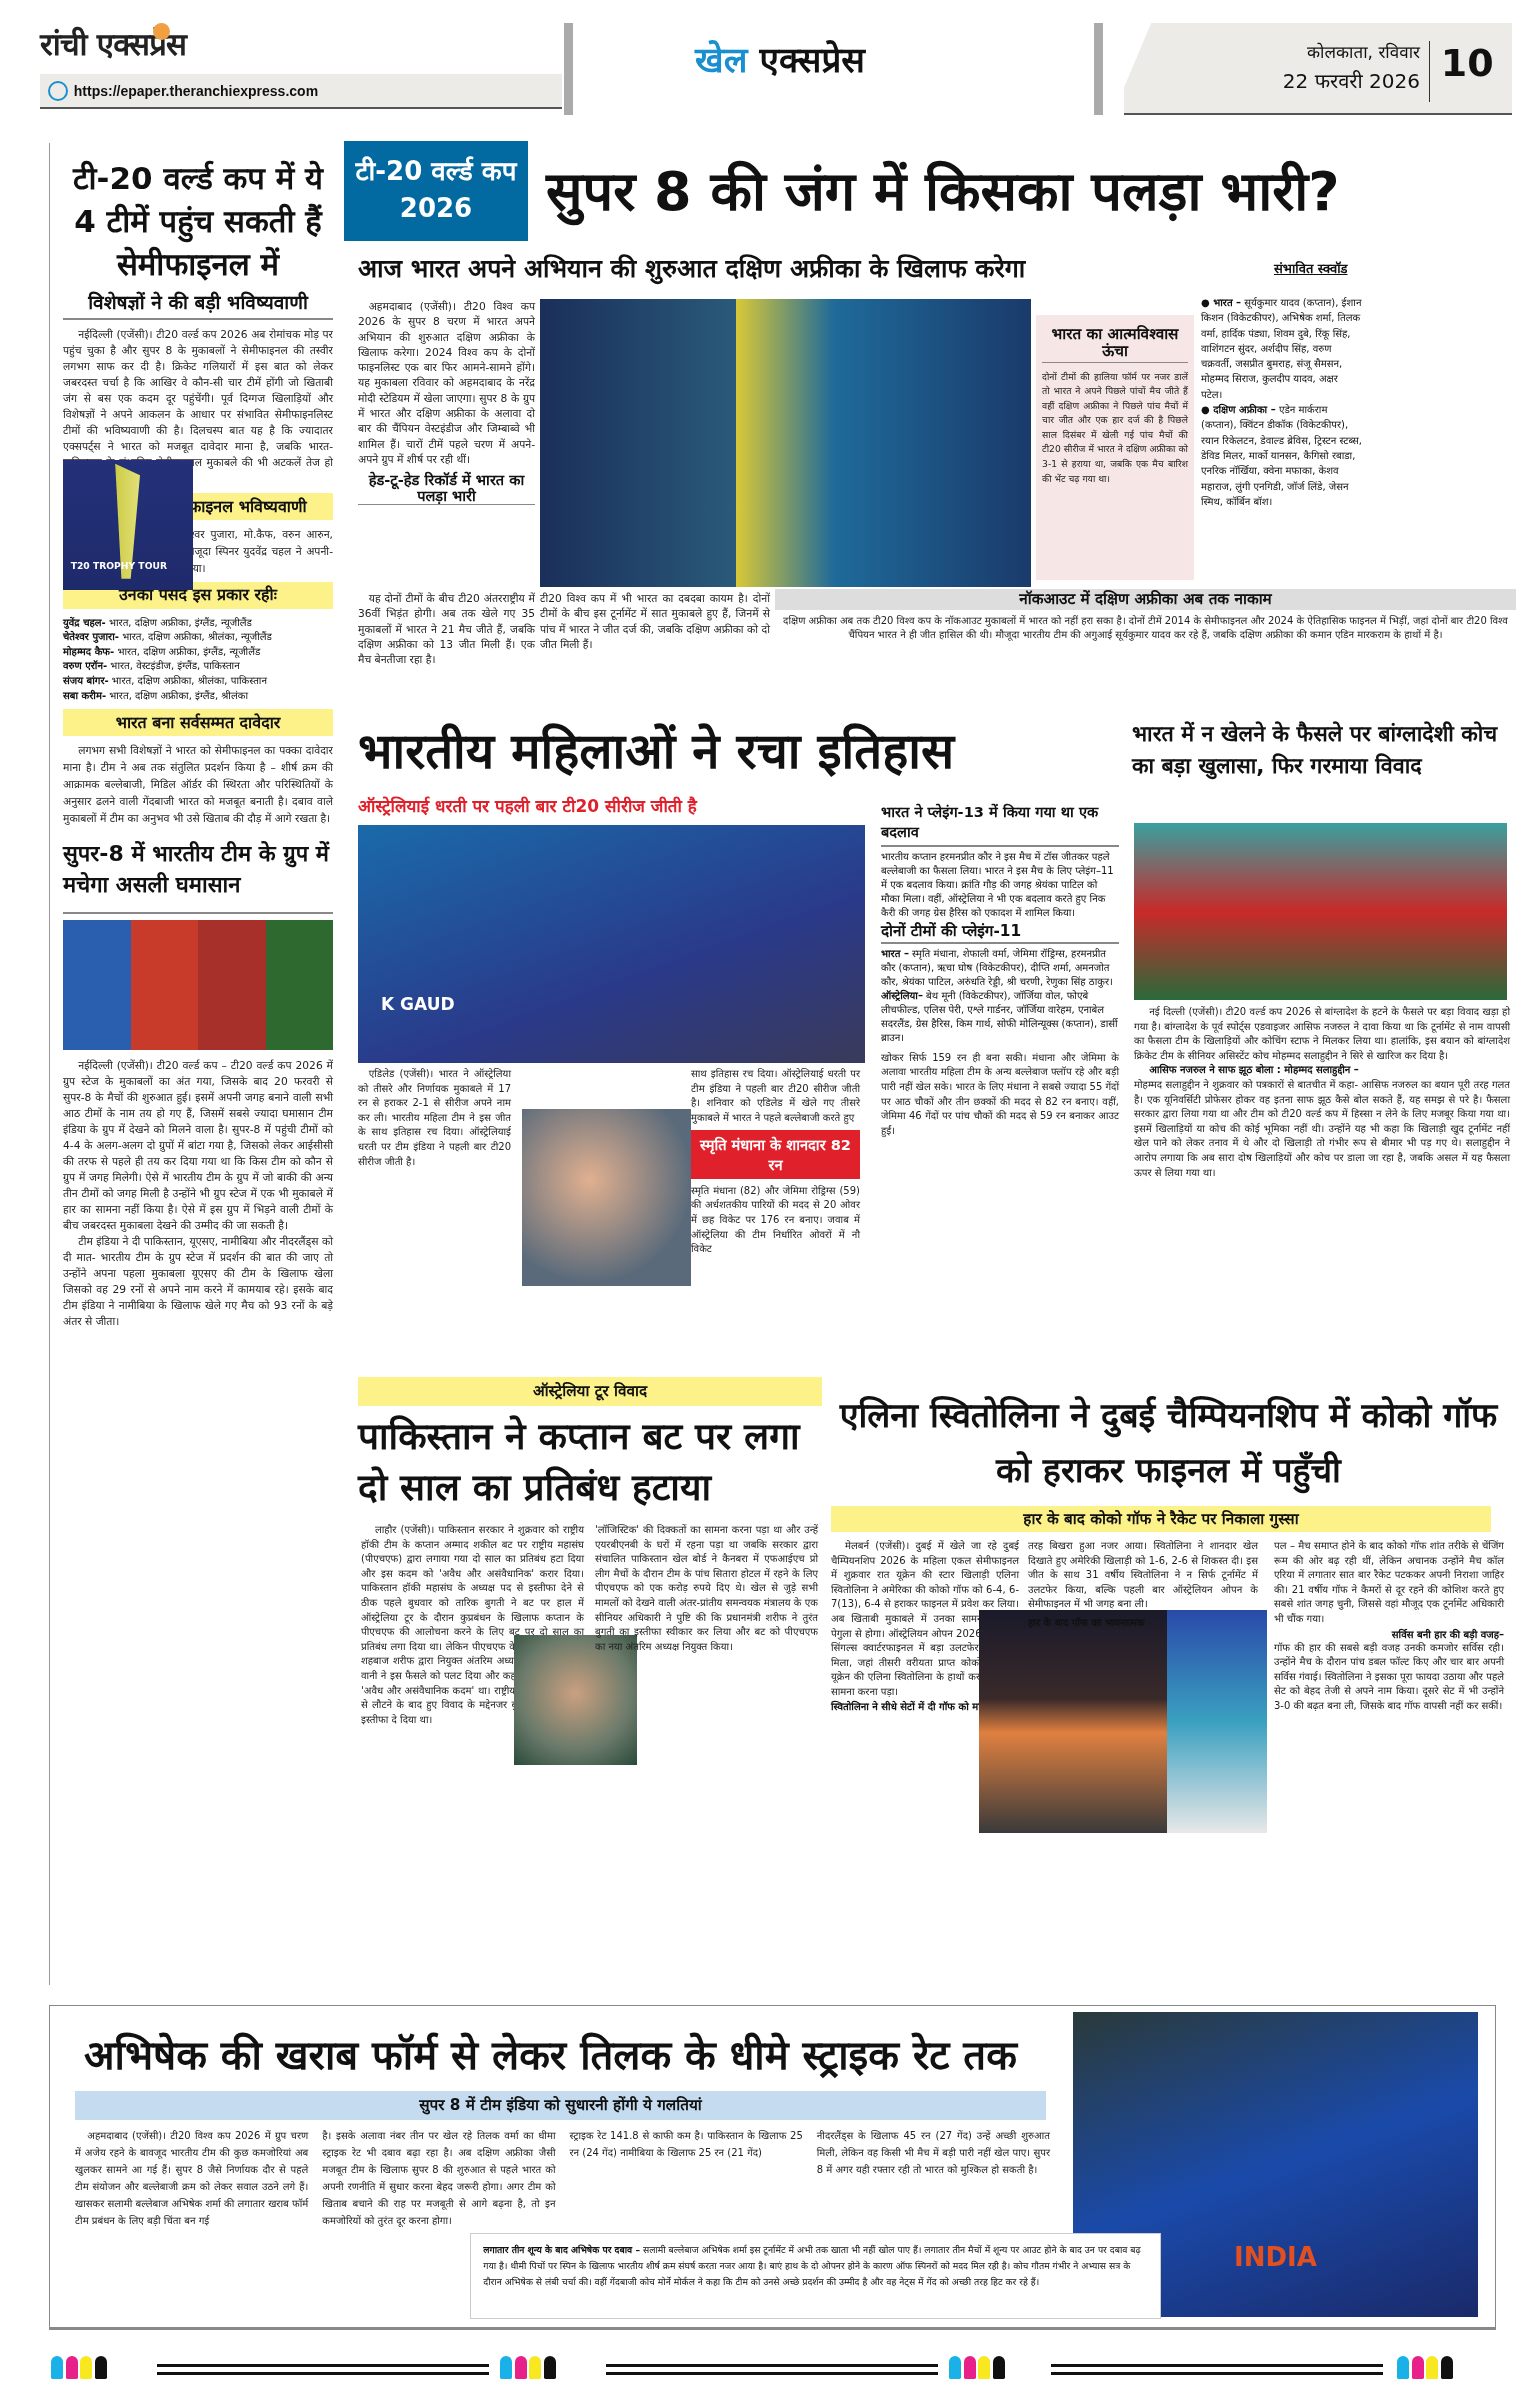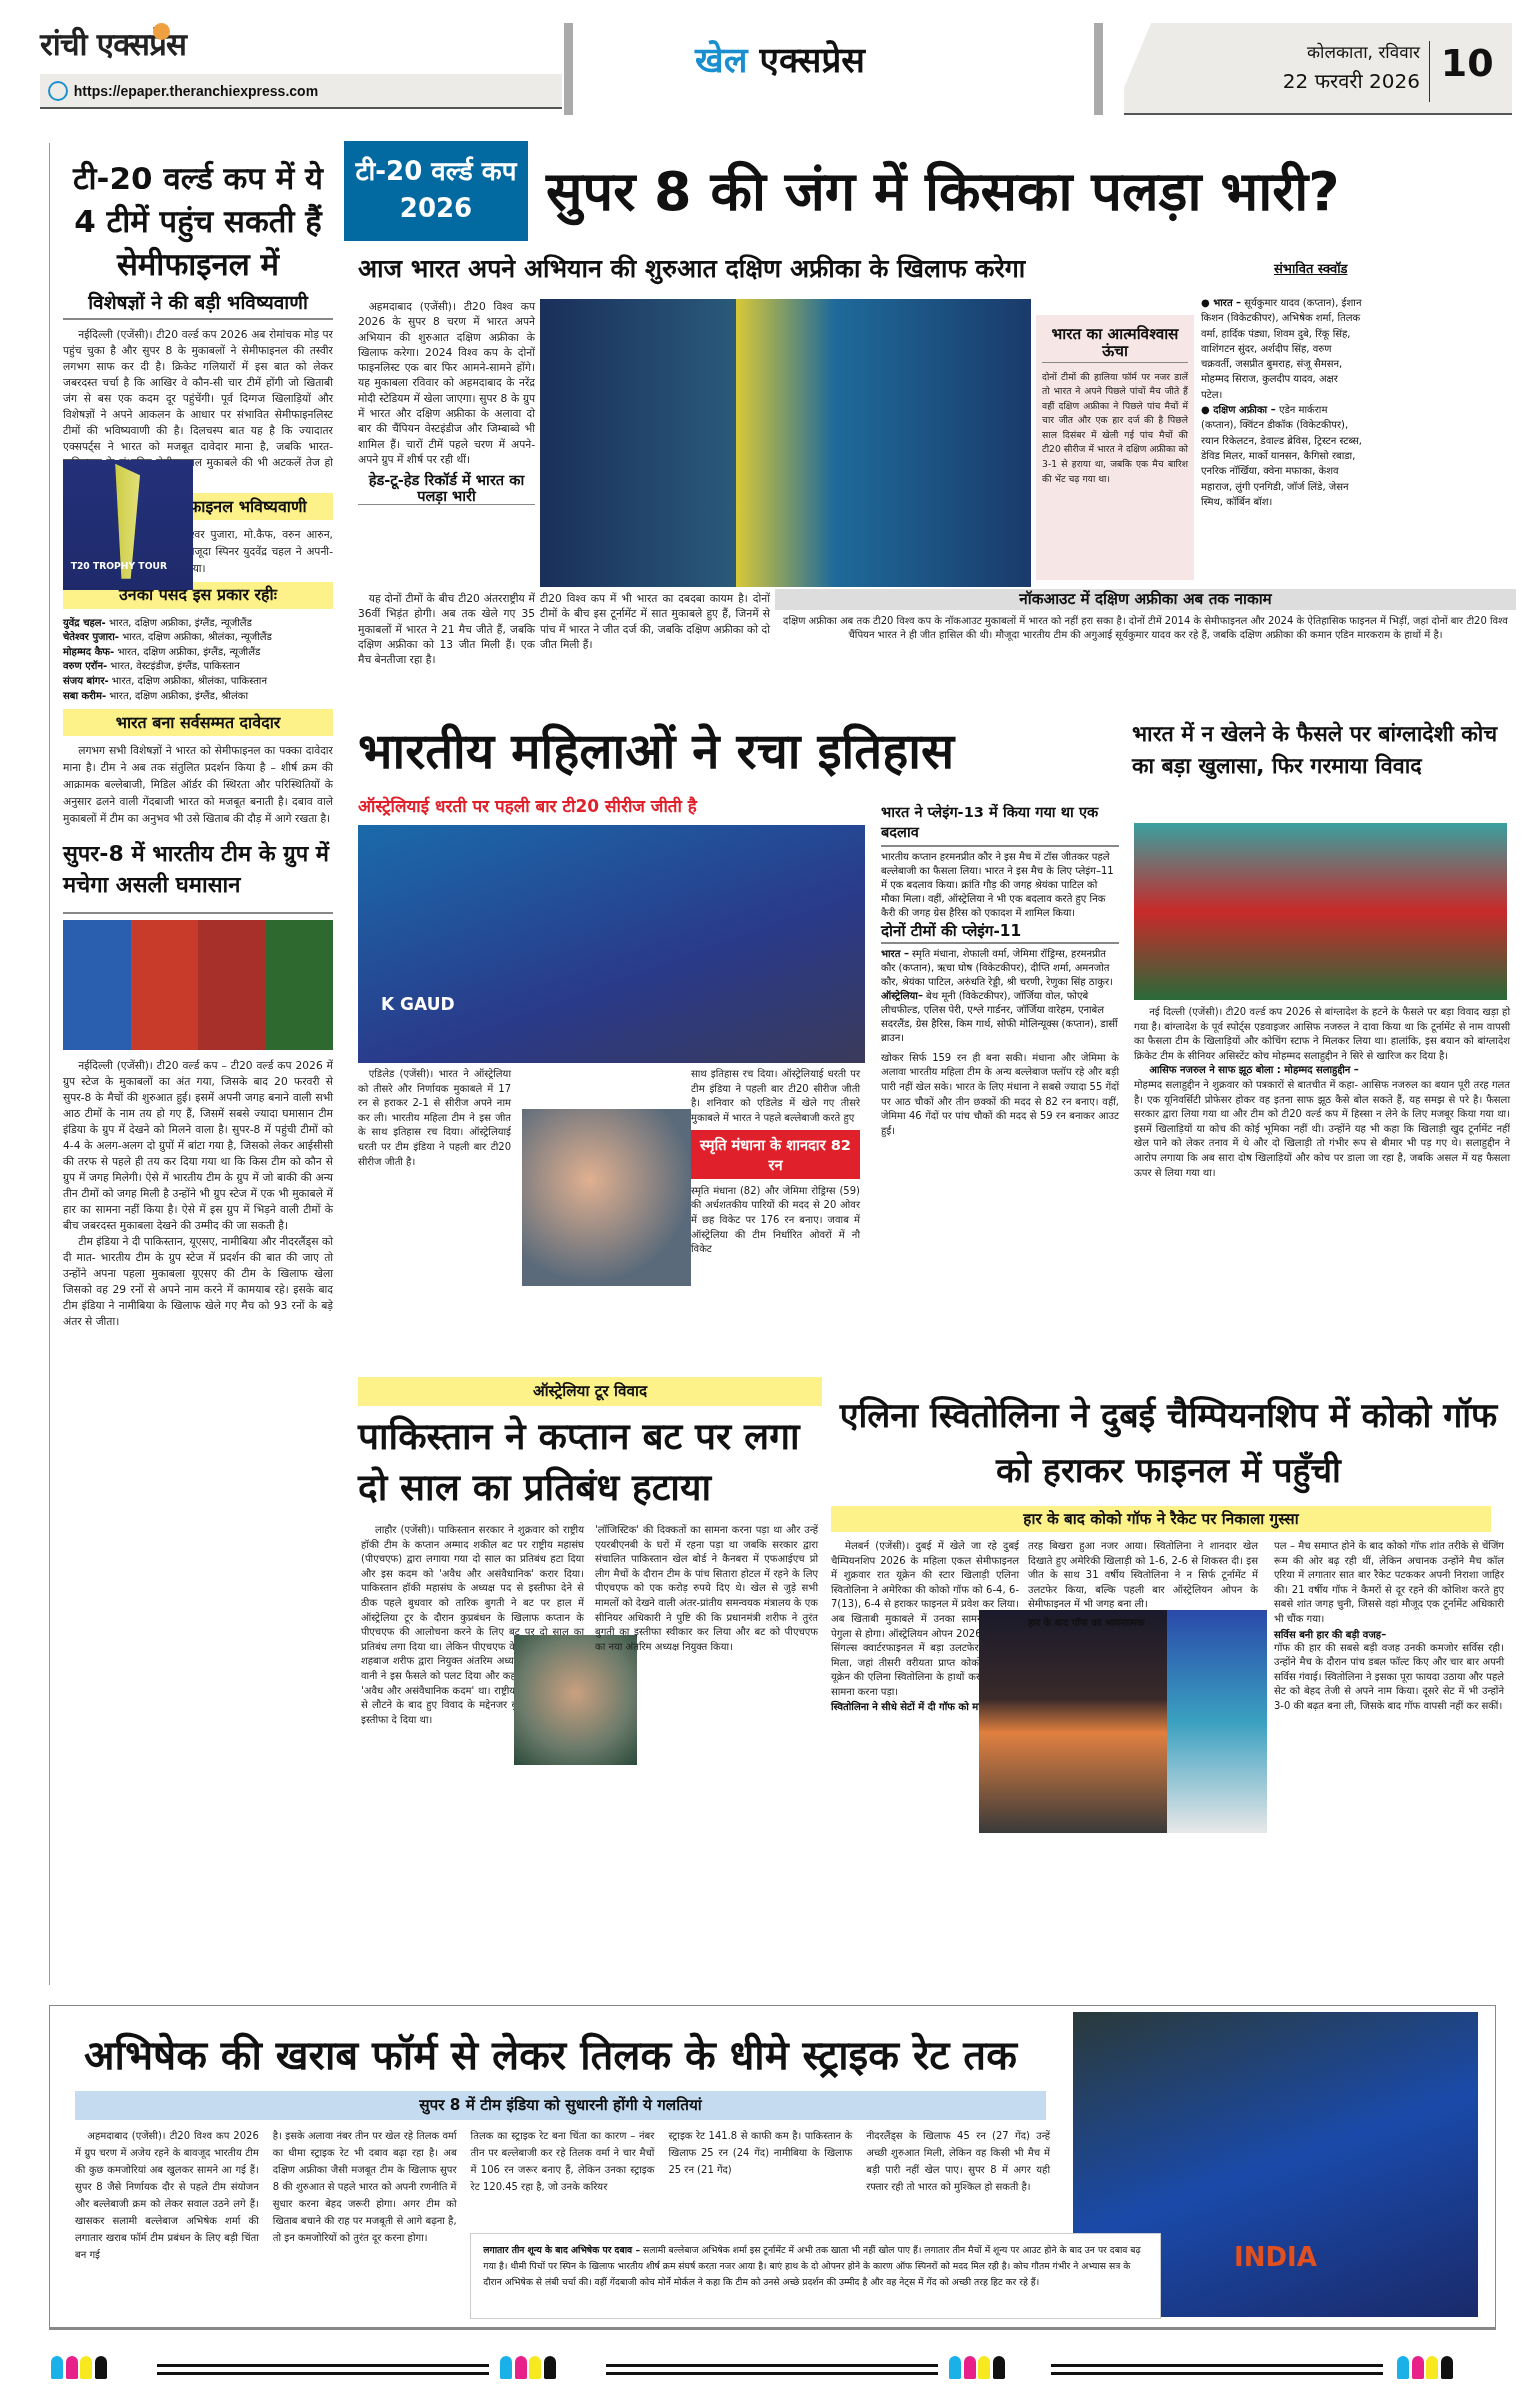--- a/index.html
+++ b/index.html
@@ -166,31 +166,30 @@
   <p style="font-size:10px;line-height:14.6px;font-weight:bold">स्वितोलिना ने सीधे सेटों में दी गॉफ को मात –</p>
 </div>
 <div class="img" style="left:979px;top:1610px;width:188px;height:223px;background:linear-gradient(180deg,#1a1a2a,#3a2a2a 40%,#e08040 55%,#3a3a3a)"></div>
 <div class="img" style="left:1167px;top:1610px;width:100px;height:223px;background:linear-gradient(180deg,#2a4aaa,#3aa0c0 50%,#e8e8e8)"></div>
 <div class="abs" style="left:1028px;top:1539px;width:230px">
   <p class="body-txt" style="font-size:10px;line-height:14.6px">तरह बिखरा हुआ नजर आया। स्वितोलिना ने शानदार खेल दिखाते हुए अमेरिकी खिलाड़ी को 1-6, 2-6 से शिकस्त दी। इस जीत के साथ 31 वर्षीय स्वितोलिना ने न सिर्फ टूर्नामेंट में उलटफेर किया, बल्कि पहली बार ऑस्ट्रेलियन ओपन के सेमीफाइनल में भी जगह बना ली।</p>
   <p style="font-size:10px;font-weight:bold;margin-top:3.1px">हार के बाद गॉफ का भावनात्मक</p>
 </div>
 <div class="abs" style="left:1274px;top:1539px;width:230px">
   <p class="body-txt" style="font-size:10px;line-height:14.6px">पल – मैच समाप्त होने के बाद कोको गॉफ शांत तरीके से चेंजिंग रूम की ओर बढ़ रही थीं, लेकिन अचानक उन्होंने मैच कॉल एरिया में लगातार सात बार रैकेट पटककर अपनी निराशा जाहिर की। 21 वर्षीय गॉफ ने कैमरों से दूर रहने की कोशिश करते हुए सबसे शांत जगह चुनी, जिससे वहां मौजूद एक टूर्नामेंट अधिकारी भी चौंक गया।</p>
-  <p style="font-size:10px;font-weight:bold;text-align:left">सर्विस बनी हार की बड़ी वजह–</p>
+  <p style="font-size:10px;font-weight:bold;text-align:right">सर्विस बनी हार की बड़ी वजह–</p>
   <p class="body-txt" style="font-size:10px;line-height:14.6px">गॉफ की हार की सबसे बड़ी वजह उनकी कमजोर सर्विस रही। उन्होंने मैच के दौरान पांच डबल फॉल्ट किए और चार बार अपनी सर्विस गंवाई। स्वितोलिना ने इसका पूरा फायदा उठाया और पहले सेट को बेहद तेजी से अपने नाम किया। दूसरे सेट में भी उन्होंने 3-0 की बढ़त बना ली, जिसके बाद गॉफ वापसी नहीं कर सकीं।</p>
 </div>
 
 <div class="frame" style="left:49px;top:2005px;width:1447px;height:325px;border-width:1.5px;border-color:#888;border-bottom-width:3.8px"></div>
 <div class="abs h-black" style="left:84px;top:2026px;width:967px;font-size:40px;line-height:58px;text-align:left">अभिषेक की खराब फॉर्म से लेकर तिलक के धीमे स्ट्राइक रेट तक</div>
 <div class="abs h-black" style="left:75px;top:2091px;width:971px;height:29px;background:#c5dcf0;font-size:15.3px;text-align:center;line-height:29px">सुपर 8 में टीम इंडिया को सुधारनी होंगी ये गलतियां</div>
 <div class="abs" style="left:75px;top:2127px;width:975px;display:flex;gap:14px;font-size:10px;line-height:16px">
   <p class="body-txt" style="flex:1;font-size:10px;text-indent:12.3px">अहमदाबाद (एजेंसी)। टी20 विश्व कप 2026 में ग्रुप चरण में अजेय रहने के बावजूद भारतीय टीम की कुछ कमजोरियां अब खुलकर सामने आ गई हैं। सुपर 8 जैसे निर्णायक दौर से पहले टीम संयोजन और बल्लेबाजी क्रम को लेकर सवाल उठने लगे हैं। खासकर सलामी बल्लेबाज अभिषेक शर्मा की लगातार खराब फॉर्म टीम प्रबंधन के लिए बड़ी चिंता बन गई</p>
   <p class="body-txt" style="flex:1;font-size:10px">है। इसके अलावा नंबर तीन पर खेल रहे तिलक वर्मा का धीमा स्ट्राइक रेट भी दबाव बढ़ा रहा है। अब दक्षिण अफ्रीका जैसी मजबूत टीम के खिलाफ सुपर 8 की शुरुआत से पहले भारत को अपनी रणनीति में सुधार करना बेहद जरूरी होगा। अगर टीम को खिताब बचाने की राह पर मजबूती से आगे बढ़ना है, तो इन कमजोरियों को तुरंत दूर करना होगा।</p>
-  <p class="body-txt" style="flex:1;font-size:10px">तिलक का स्ट्राइक रेट बना चिंता का कारण – नंबर तीन पर बल्लेबाजी कर रहे तिलक वर्मा ने चार मैचों में 106 रन जरूर बनाए हैं, लेकिन उनका स्ट्राइक रेट 120.45 रहा है, जो उनके करियर</p>
   <p class="body-txt" style="flex:1;font-size:10px">स्ट्राइक रेट 141.8 से काफी कम है। पाकिस्तान के खिलाफ 25 रन (24 गेंद) नामीबिया के खिलाफ 25 रन (21 गेंद)</p>
   <p class="body-txt" style="flex:1;font-size:10px">नीदरलैंड्स के खिलाफ 45 रन (27 गेंद) उन्हें अच्छी शुरुआत मिली, लेकिन वह किसी भी मैच में बड़ी पारी नहीं खेल पाए। सुपर 8 में अगर यही रफ्तार रही तो भारत को मुश्किल हो सकती है।</p>
 </div>
 <div class="img" style="left:1073px;top:2012px;width:405px;height:305px;background:linear-gradient(160deg,#2a3a3a,#1a4aaa 50%,#1a2a6a)">
   <div style="position:absolute;left:161px;top:230px;color:#e05020;font-size:26px;font-weight:bold">INDIA</div>
 </div>
 <div class="abs" style="left:470px;top:2233px;width:691px;height:86px;background:#fff;border:1.5px solid #ccc;padding:7.7px 12.3px;font-size:9.2px;line-height:16px">
   <b>लगातार तीन शून्य के बाद अभिषेक पर दबाव –</b>
   <span>सलामी बल्लेबाज अभिषेक शर्मा इस टूर्नामेंट में अभी तक खाता भी नहीं खोल पाए हैं। लगातार तीन मैचों में शून्य पर आउट होने के बाद उन पर दबाव बढ़ गया है। धीमी पिचों पर स्पिन के खिलाफ भारतीय शीर्ष क्रम संघर्ष करता नजर आया है। बाएं हाथ के दो ओपनर होने के कारण ऑफ स्पिनरों को मदद मिल रही है। कोच गौतम गंभीर ने अभ्यास सत्र के दौरान अभिषेक से लंबी चर्चा की। वहीं गेंदबाजी कोच मोर्ने मोर्कल ने कहा कि टीम को उनसे अच्छे प्रदर्शन की उम्मीद है और वह नेट्स में गेंद को अच्छी तरह हिट कर रहे हैं।</span>
 </div>

